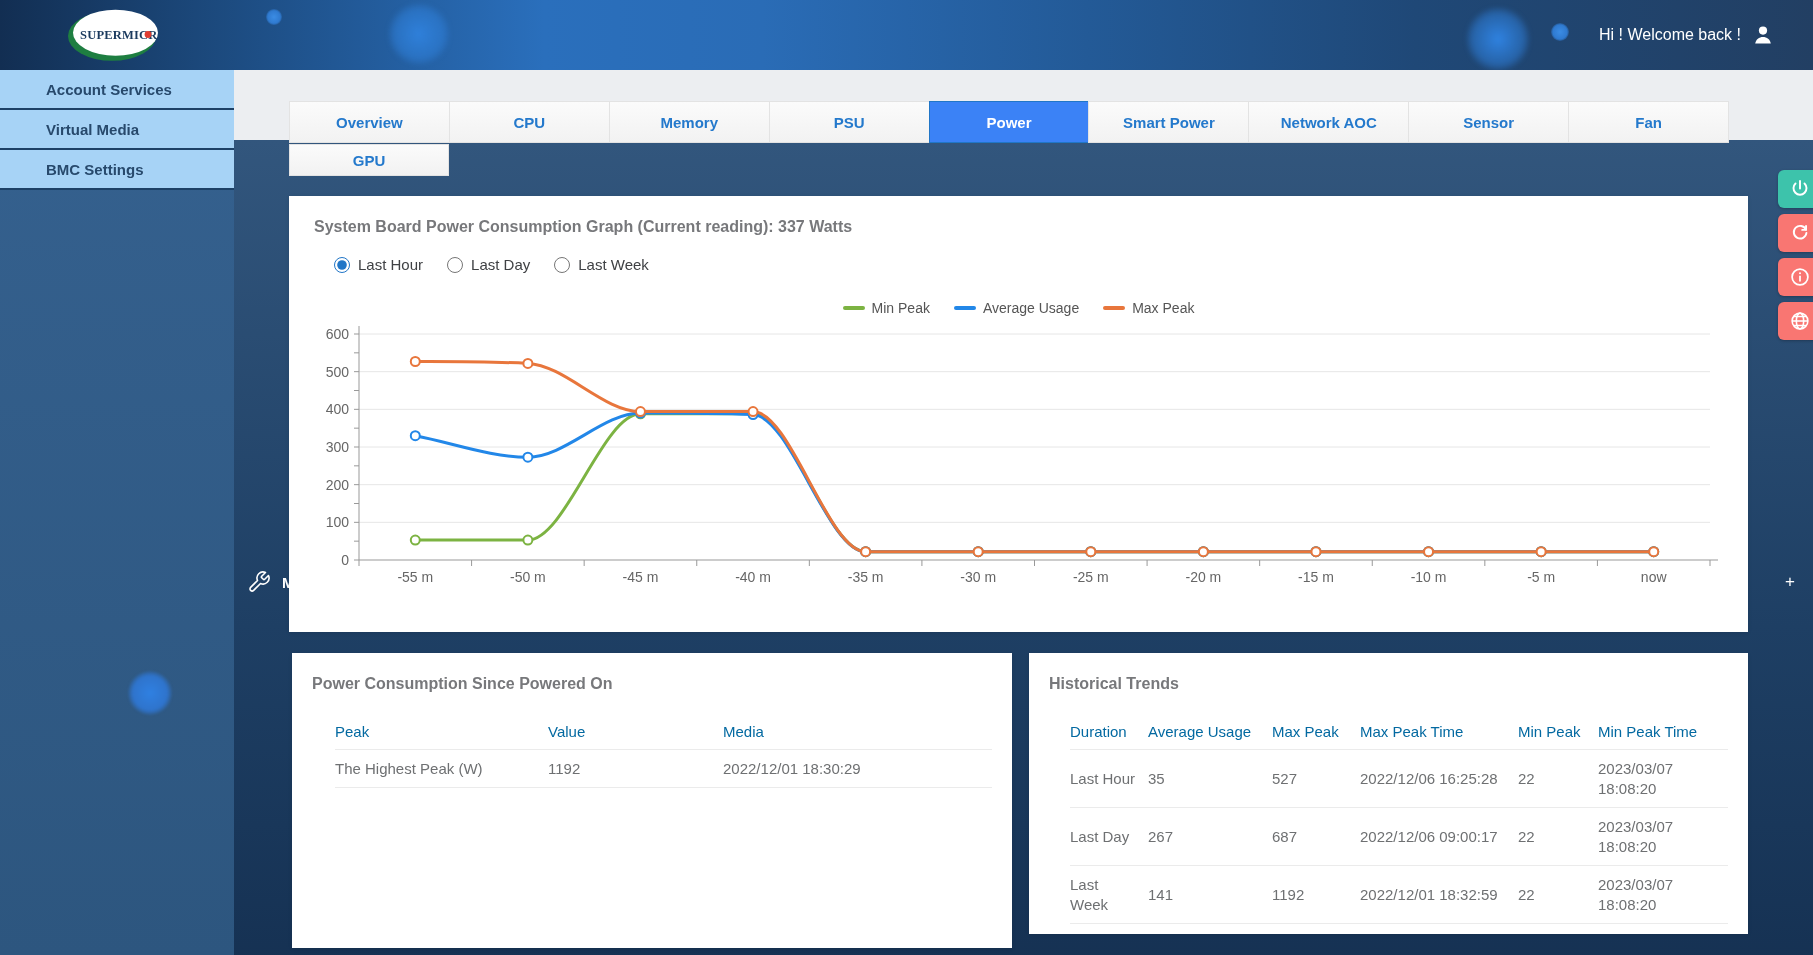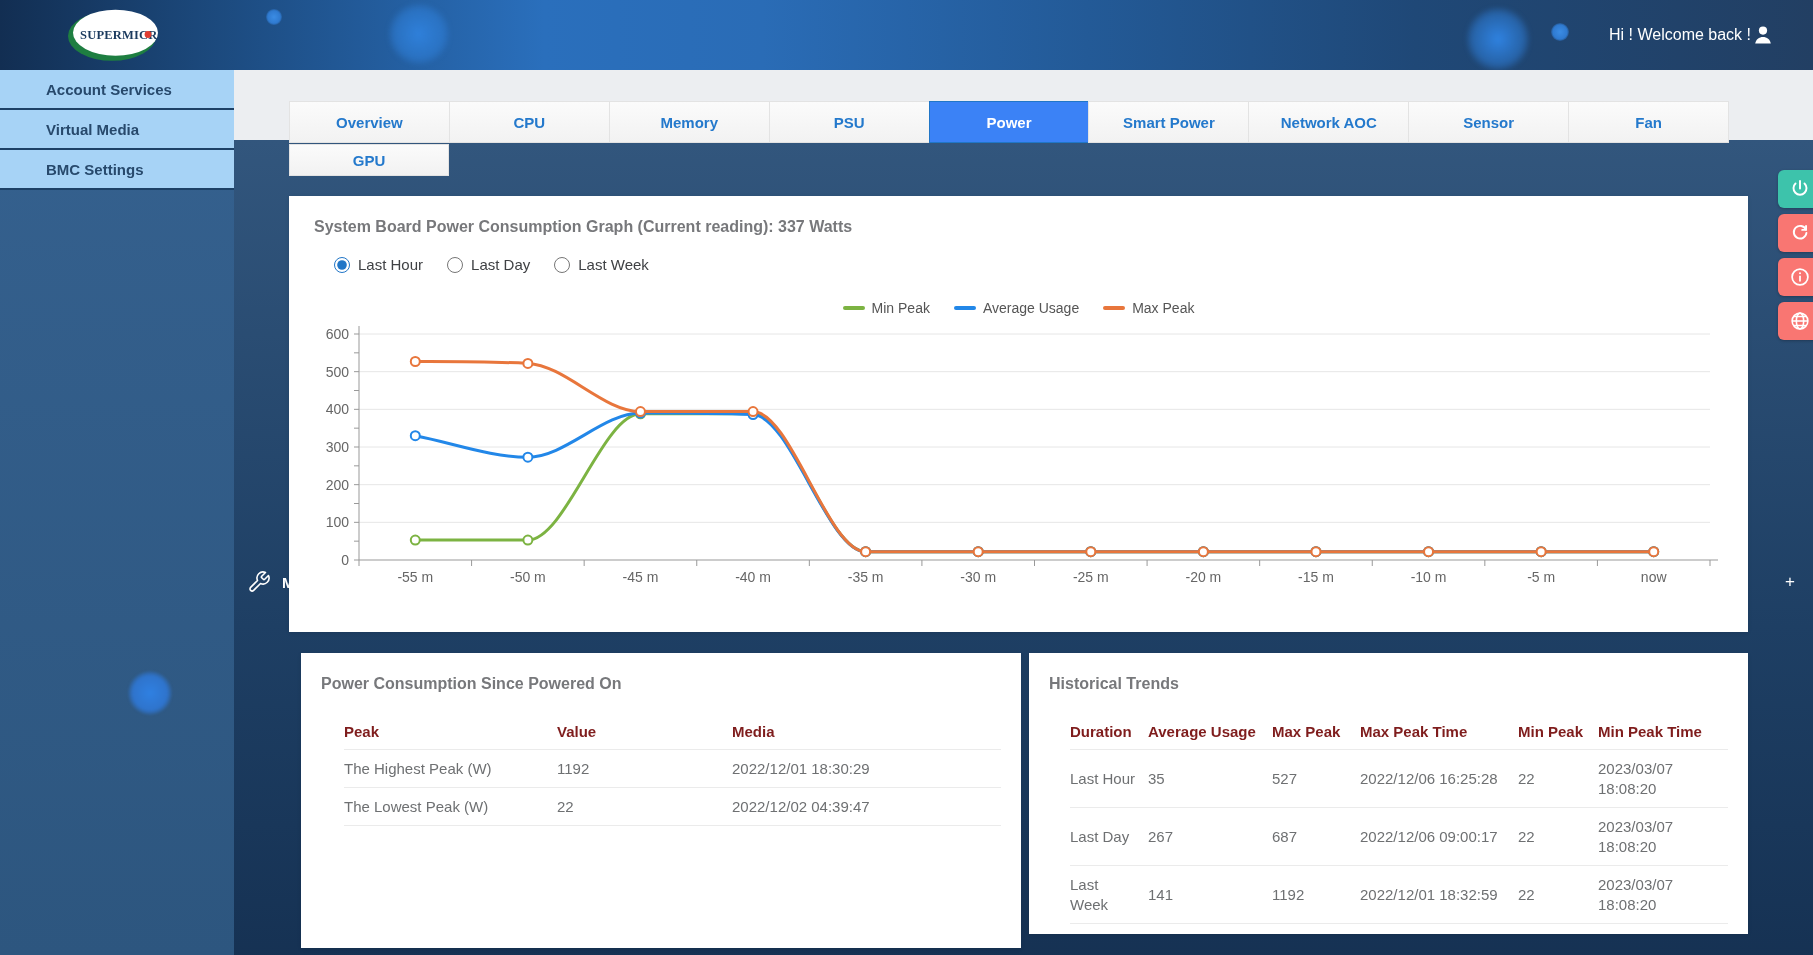--- a/index.html
+++ b/index.html
@@ -12,21 +12,21 @@
   .header{
     position:absolute;left:0;top:0;width:1813px;height:70px;overflow:hidden;
     background:linear-gradient(90deg,#122e52 0%,#1c4a7e 12%,#2a6fbc 30%,#2a6cb6 42%,#235a97 60%,#1f4877 78%,#223f63 100%);
   }
   .deco{position:absolute;border-radius:50%;pointer-events:none;}
   #deco1{left:266px;top:9px;width:16px;height:16px;background:radial-gradient(circle,#3b8ce4 0%,#2f7ad0 55%,rgba(47,122,208,0) 78%);}
   #deco2{left:388px;top:3px;width:62px;height:62px;filter:blur(2px);background:radial-gradient(circle,#2f80da 0%,rgba(47,128,218,.55) 55%,rgba(47,128,218,0) 74%);}
   #deco3{left:1466px;top:7px;width:64px;height:64px;filter:blur(2px);background:radial-gradient(circle,#2f82e0 0%,rgba(47,130,224,.5) 55%,rgba(47,130,224,0) 74%);}
   #deco4{left:1551px;top:23px;width:18px;height:18px;background:radial-gradient(circle,#3b8ce4 0%,#2f7ad0 55%,rgba(47,122,208,0) 78%);}
   .logo{position:absolute;left:68px;top:8px;width:92px;height:53px;cursor:pointer;}
-  .welcome{position:absolute;right:38px;top:0;height:70px;display:flex;align-items:center;color:#fff;font-size:16px;}
+  .welcome{position:absolute;right:38px;top:0;height:70px;display:flex;align-items:center;gap:10px;color:#fff;font-size:16px;}
   
   .sidebar{position:absolute;left:0;top:70px;width:234px;height:885px;
     background:linear-gradient(180deg,#35618f 0%,#2d567f 100%);}
   #deco5{left:128px;top:601px;width:44px;height:44px;filter:blur(1px);
     background:radial-gradient(circle,#2f80e2 0%,#2f74cc 55%,rgba(47,116,204,0) 74%);}
   .nav-item{box-sizing:border-box;height:40px;display:flex;align-items:center;cursor:pointer;}
   .nav-item.main{
     background:linear-gradient(180deg,#32567d 0%,#1e3f64 55%,#142f50 100%);
     border-bottom:1px solid #0d2340;color:#fff;font-weight:bold;font-size:15px;}
   .nav-icon{width:24px;height:24px;margin-left:13px;display:flex;align-items:center;justify-content:center;flex:none;}
@@ -50,26 +50,26 @@
   .card-title{position:absolute;left:25px;top:22px;font-size:16px;font-weight:bold;color:#77787b;white-space:nowrap;}
   #table-card-left .card-title,#table-card-right .card-title{left:20px;}
   .radio-row{position:absolute;left:45px;top:60px;display:flex;align-items:center;}
   .radio{display:flex;align-items:center;margin-right:24px;font-size:15px;color:#3f4144;cursor:pointer;}
   .radio input{width:16px;height:16px;margin:0 8px 0 0;accent-color:#2176c7;}
   .legend-row{position:absolute;left:0;top:104px;width:100%;display:flex;justify-content:center;gap:24px;}
   .legend-item{display:flex;align-items:center;gap:7px;font-size:14px;color:#555;cursor:pointer;}
   .swatch{width:22px;height:4px;border-radius:2px;display:inline-block;}
   #power-chart{position:absolute;left:25px;top:128px;}
   
-  #table-card-left{left:67px;top:583px;width:720px;height:295px;}
+  #table-card-left{left:58px;top:583px;width:720px;height:295px;}
   #table-card-right{left:795px;top:583px;width:719px;height:281px;}
   .tbl{position:absolute;top:60px;border-collapse:collapse;table-layout:fixed;font-size:15px;}
   #table-card-left .tbl{left:43px;width:657px;}
   #table-card-right .tbl{left:41px;width:658px;}
-  .tbl th{text-align:left;color:#7f1d1d;font-size:15px;font-weight:bold;height:36px;
+  .tbl th{text-align:left;color:#0369a1;font-size:15px;font-weight:normal;height:36px;
     border-bottom:1px solid #ebebeb;padding:0 12px 0 0;vertical-align:middle;}
   .tbl td{color:#6e7072;height:37px;border-bottom:1px solid #ebebeb;padding:0 12px 0 0;vertical-align:middle;line-height:1.3;}
   #table-card-right .tbl td{height:57px;}
   
   .quick-actions{position:absolute;left:1778px;top:170px;width:44px;display:flex;flex-direction:column;gap:6px;}
   .side-btn{width:44px;height:38px;border-radius:6px;display:flex;align-items:center;justify-content:center;
     cursor:pointer;box-shadow:0 1px 3px rgba(0,0,0,.25);flex:none;}
 </style>
 </head>
 <body>
@@ -335,25 +335,20 @@
             <th>Value</th>
             <th>Media</th>
           </tr>
         </thead>
       <tbody id="left-tbody">
           <tr>
             <td>The Highest Peak (W)</td>
             <td>1192</td>
             <td>2022/12/01 18:30:29</td>
           </tr>
-          <tr>
-            <td>The Lowest Peak (W)</td>
-            <td>22</td>
-            <td>2022/12/02 04:39:47</td>
-          </tr>
         </tbody>
     </table>
   </div>
 
   <div class="card" id="table-card-right">
     <div class="card-title">Historical Trends</div>
     <table class="tbl">
       <colgroup>
           <col style="width:78px">
           <col style="width:124px">

